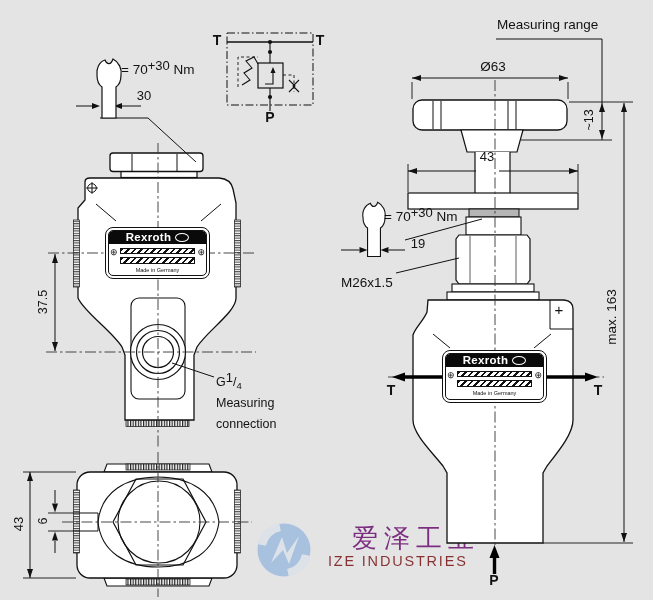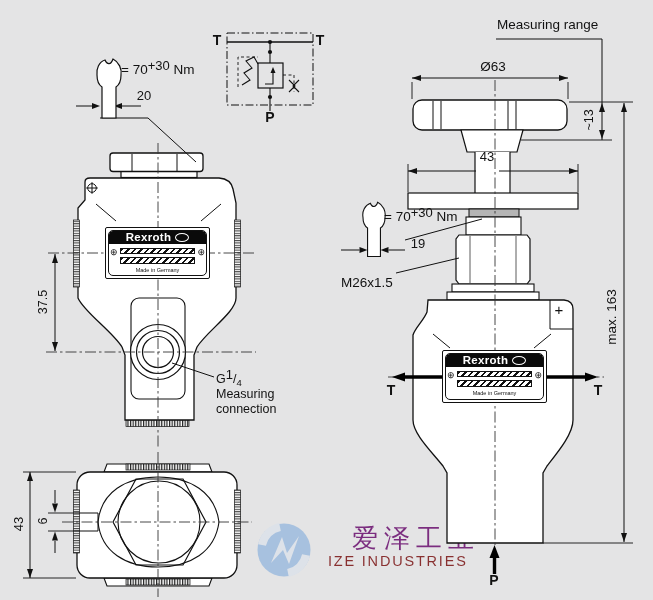--- a/index.html
+++ b/index.html
@@ -7,22 +7,22 @@
          font-family:"Liberation Sans",sans-serif;color:#111;}
   #stage svg.art{position:absolute;left:0;top:0;z-index:1;}
   .wm{position:absolute;z-index:0;}
   .lbl{position:absolute;z-index:2;white-space:nowrap;color:#121212;line-height:1.1;}
   .c{transform:translate(-50%,-50%);}
   .v{transform:translate(-50%,-50%) rotate(-90deg);}
   .f12{font-size:12.5px}.f13{font-size:13px}.f14{font-size:13.5px}
   .bold{font-weight:bold;font-size:14px}
   .sp{font-size:13px;position:relative;top:-4.5px}
   .sb{font-size:9.5px;position:relative;top:2.5px}
-  .gblock div{line-height:15px;}
-  .nameplate{position:absolute;z-index:3;background:#fff;border:1.6px solid #111;border-radius:2px;
+  .gblock div{line-height:21px;}
+  .nameplate{position:absolute;z-index:3;background:#fff;border:1.6px solid #111;border-radius:8px;
              padding:2px;box-sizing:border-box;}
   .np-core{position:relative;width:100%;height:100%;border:1px solid #111;border-radius:5px;
            overflow:hidden;background:#fff;box-sizing:border-box;}
   .np-band{position:absolute;left:0;top:0;right:0;height:13px;background:#0a0a0a;
            border-radius:3px 3px 0 0;display:flex;align-items:center;justify-content:center;gap:4px;}
   .np-brand{color:#fff;font-weight:bold;font-size:11.5px;letter-spacing:.3px;line-height:1;}
   .np-oval{width:12px;height:7px;border:1px solid #fff;border-radius:50%;display:inline-block;}
   .np-bar{position:absolute;left:11px;right:11px;height:6.5px;border:1px solid #111;box-sizing:border-box;
           background:repeating-linear-gradient(135deg,#111 0,#111 1.8px,#fff 1.8px,#fff 4.6px);}
   .np-bar1{top:16.5px}.np-bar2{top:26px}
@@ -236,21 +236,21 @@
     <path transform="translate(374,217) scale(0.92)" d="M-4,-15 C-2,-10 2,-10 4,-16 C10,-13 13,-6 12,0 C12,5 10,10 7,12 L7,43 L-7,43 L-7,12 C-10,10 -12,5 -12,0 C-13,-6 -10,-13 -4,-15 Z" fill="#fff" stroke="#111" stroke-width="1.2"></path>
     <line x1="405" y1="240" x2="482" y2="219" stroke="#111" stroke-width="1"></line>
     <line x1="396" y1="273" x2="459" y2="258" stroke="#111" stroke-width="1"></line>
   </svg>
 
   <span class="lbl c f13 bold" style="left:217px;top:41px">T</span>
   <span class="lbl c f13 bold" style="left:320px;top:41px">T</span>
   <span class="lbl c f13 bold" style="left:270px;top:118px">P</span>
 
   <span class="lbl f14" style="left:121px;top:63px"><span>= 70</span><span class="sp">+30</span><span> Nm</span></span>
-  <span class="lbl c f13" style="left:144px;top:96px">20</span>
+  <span class="lbl c f13" style="left:144px;top:96px">30</span>
   <span class="lbl v f12" style="left:44px;top:302px">37.5</span>
 
   <div class="lbl f12 gblock" style="left:216px;top:371px">
     <div><span>G</span><span class="sp">1</span><span>/</span><span class="sb">4</span></div>
     <div>Measuring</div>
     <div>connection</div>
   </div>
 
   <span class="lbl v f13" style="left:19px;top:524px">43</span>
   <span class="lbl v f12" style="left:44px;top:521px">6</span>

